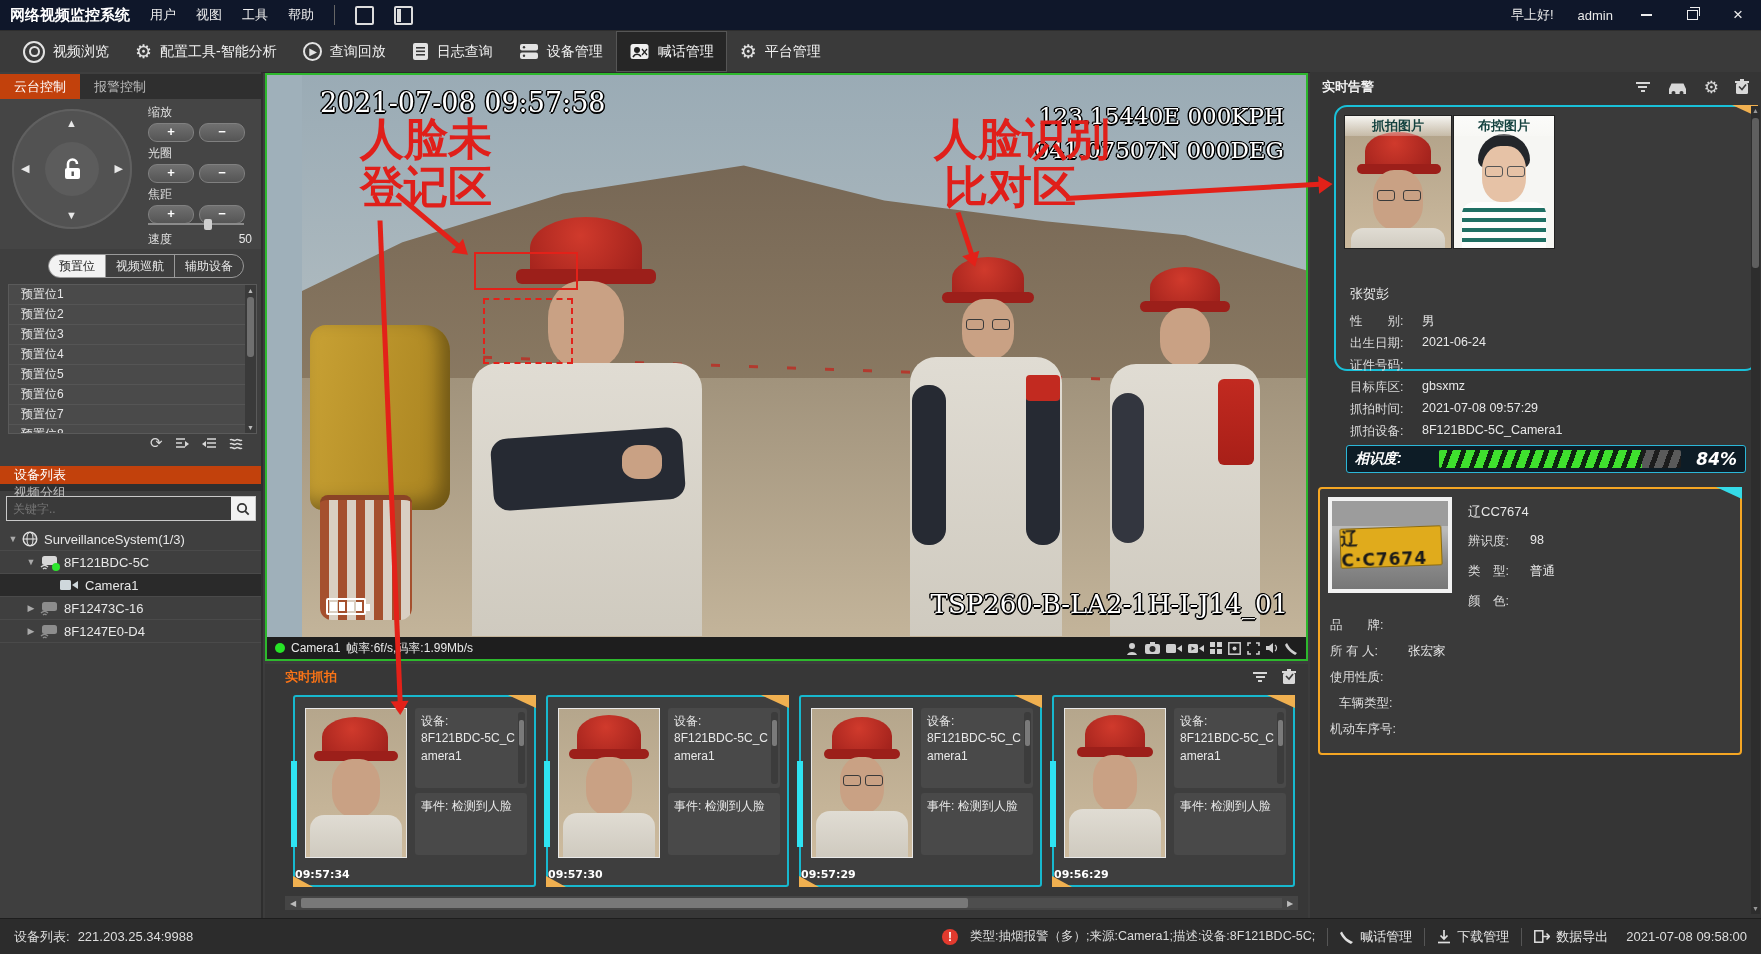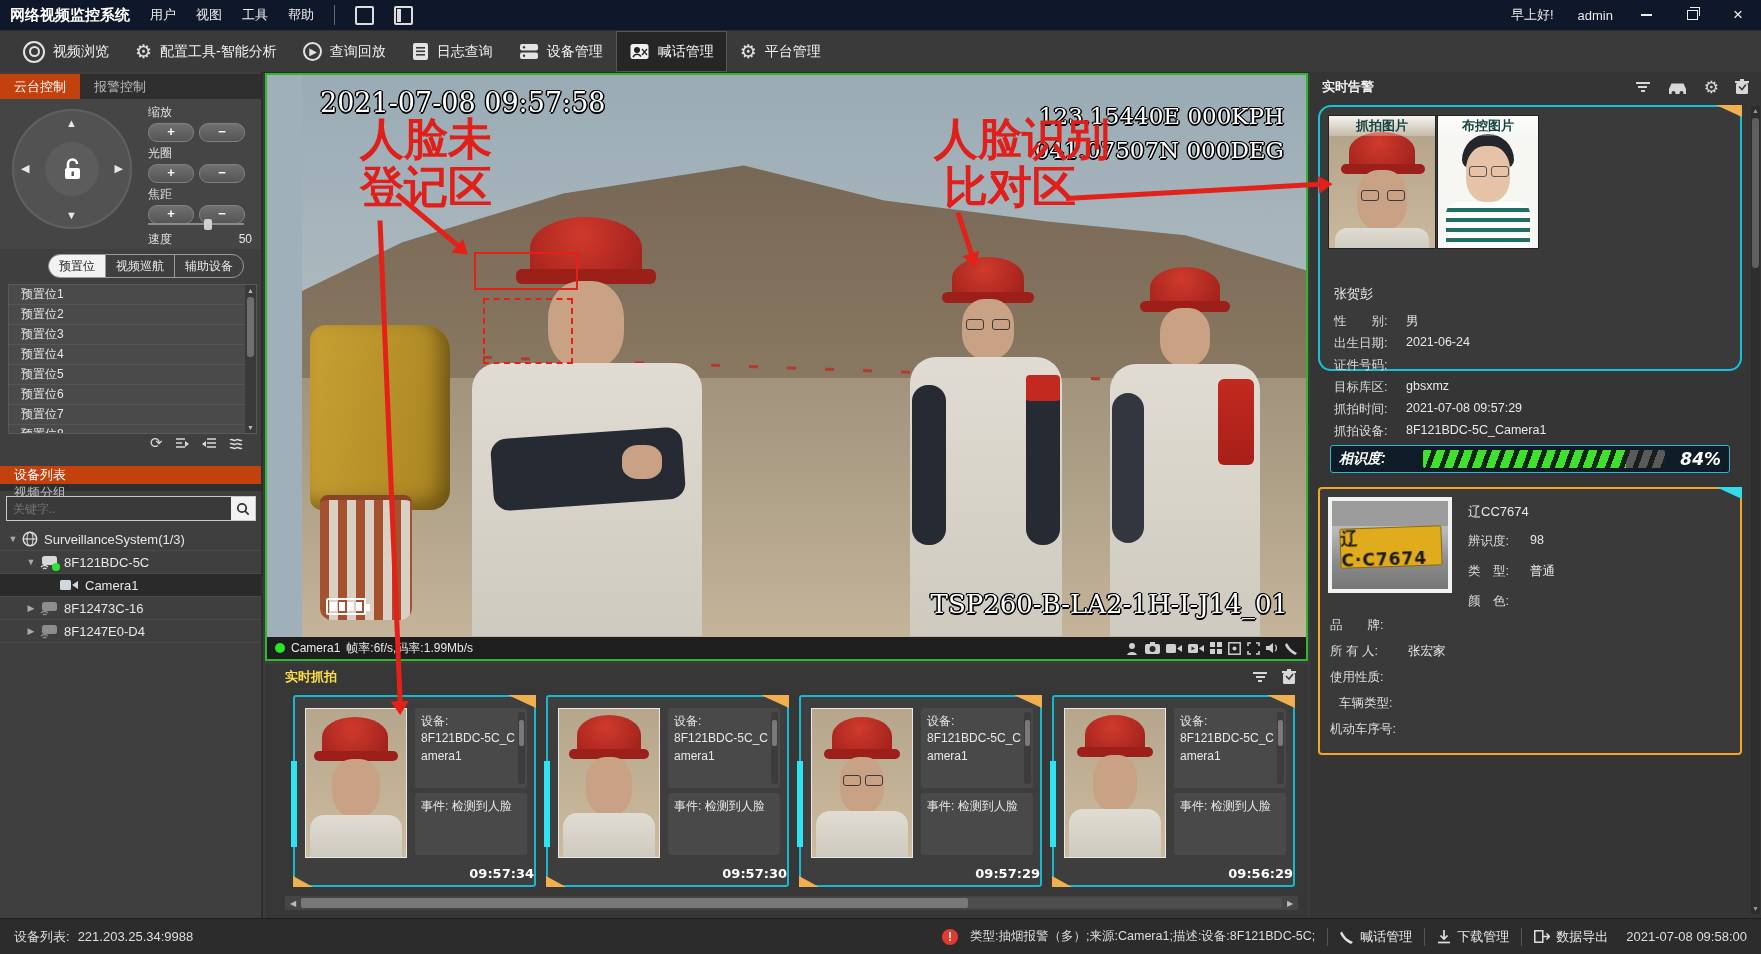--- a/index.html
+++ b/index.html
@@ -89,33 +89,33 @@
   #snap{position:absolute;left:265px;top:664px;width:1043px;height:254px;background:#373737;}
   .snap-card{position:absolute;top:31px;width:243px;height:192px;background:#3e3e3e;border:2px solid #17b8ce;border-radius:3px;box-sizing:border-box;}
   .snap-card::before{content:"";position:absolute;left:-4px;top:64px;width:6px;height:86px;background:#2fe3f2;}
   .corner-o{position:absolute;top:-2px;right:-2px;width:28px;height:13px;background:#f0b050;clip-path:polygon(0 0,100% 0,100% 100%);}
   .corner-bl{position:absolute;left:-2px;bottom:-2px;width:20px;height:11px;background:#f0b050;clip-path:polygon(0 0,0 100%,100% 100%);}
   .mini{position:absolute;left:10px;top:11px;width:100px;height:148px;background:linear-gradient(#b5a68c,#cdbb9e);overflow:hidden;border:1px solid #e8e8e8;}
   .infbox{position:absolute;left:120px;width:112px;background:#494949;border-radius:3px;color:#e8e8e8;font-size:12px;padding:5px 6px;box-sizing:border-box;line-height:1.45;word-break:break-all;}
   .minibar{position:absolute;right:2px;top:4px;bottom:4px;width:7px;background:#3c3c3c;border-radius:3px;}
   .minibar i{position:absolute;left:1px;top:8px;width:5px;height:26px;background:#7a7a7a;border-radius:2px;display:block;}
   .minibar::before,.minibar::after{position:absolute;left:0;width:7px;font-size:6px;color:#aaa;text-align:center;}
-  .snap-time{position:absolute;left:0;right:0;bottom:4px;text-align:right;font-size:13px;font-weight:bold;color:#fff;font-family:"DejaVu Sans",sans-serif;}
+  .snap-time{position:absolute;left:0;right:0;bottom:4px;text-align:left;font-size:11px;font-weight:bold;color:#fff;font-family:"DejaVu Sans",sans-serif;}
   .hbar{position:absolute;left:20px;right:10px;top:232px;height:14px;background:#454545;display:flex;align-items:center;}
   .hbar .ar{width:16px;text-align:center;font-size:8px;color:#bbb;}
   .hbar .tr{flex:1;height:10px;background:#4e4e4e;position:relative;}
   .hbar .th{position:absolute;left:0;top:0;height:10px;width:68%;background:#787878;border-radius:2px;}
   .funnel{display:inline-block;width:16px;}
   .funnel i{display:block;height:2px;background:#d8d8d8;margin:2px auto;}
 
   
   #rpanel{position:absolute;left:1310px;top:72px;width:451px;bottom:36px;background:#353535;}
   .rp-head{position:absolute;left:0;top:0;right:0;height:30px;display:flex;align-items:center;padding:0 12px;gap:0;}
   .card{position:absolute;background:#3a3a3a;box-sizing:border-box;}
-  .face-card{left:8px;top:33px;width:424px;height:266px;border:2px solid #19c0d8;border-radius:13px;}
+  .face-card{left:24px;top:33px;width:424px;height:266px;border:2px solid #19c0d8;border-radius:13px;}
   .face-card::after{content:"";position:absolute;top:-2px;right:-2px;width:26px;height:12px;background:#f0b050;clip-path:polygon(0 0,100% 0,100% 100%);}
   .photo{position:absolute;top:8px;height:132px;overflow:hidden;border:1px solid #222;}
   .photo .lab{position:absolute;left:0;right:0;top:0;height:20px;line-height:20px;text-align:center;font-size:13px;font-weight:bold;color:#14423f;
       background:linear-gradient(rgba(252,252,250,.92),rgba(252,252,250,.25));z-index:5;}
   .frow{position:absolute;left:14px;font-size:12.5px;color:#e8e8e8;display:flex;}
   .frow .l{width:72px;color:#dcdcdc;}
   .sim{position:absolute;left:10px;right:10px;top:338px;height:26px;display:flex;align-items:center;background:#0d1c26;border:1px solid #2bb7d8;border-radius:3px;overflow:hidden;}
   .sim .lab{width:84px;font-style:italic;font-weight:bold;font-size:14px;color:#fff;padding-left:8px;}
   .sim .track{flex:1;height:18px;background:repeating-linear-gradient(110deg,#5a5a5a 0 8px,#1c1c1c 8px 13px);position:relative;border-radius:2px;overflow:hidden;}
   .sim .fill{position:absolute;left:0;top:0;bottom:0;background:repeating-linear-gradient(110deg,#3fe02e 0 8px,#0d2410 8px 13px);}
@@ -508,21 +508,21 @@
       <span>
           <svg width="13" height="13">
             <path d="M2 1c2.5 5 5 7.5 10 10l-1.8 2c-2-0.6-8.5-5-10.2-10.2z" fill="#cfcfcf"></path>
           </svg>
         </span>
     </div>
   </div>
 
   <div id="snap">
     <div class="flex" style="height:26px;padding:0 12px 0 20px;">
-      <span style="font-weight:bold;font-size:13px;color:#fde047;">实时抓拍</span>
+      <span style="font-weight:bold;font-size:13px;color:#f97316;">实时抓拍</span>
       <span class="sp"></span>
       <span class="funnel">
           <i style="width:14px;"></i>
           <i style="width:9px;"></i>
           <i style="width:4px;"></i>
         </span>
       <span style="margin-left:14px;">
           <svg width="14" height="16">
             <rect x="1" y="4" width="12" height="11" rx="1.5" fill="#d8d8d8"></rect>
             <rect x="0" y="2" width="14" height="2" fill="#d8d8d8"></rect>

